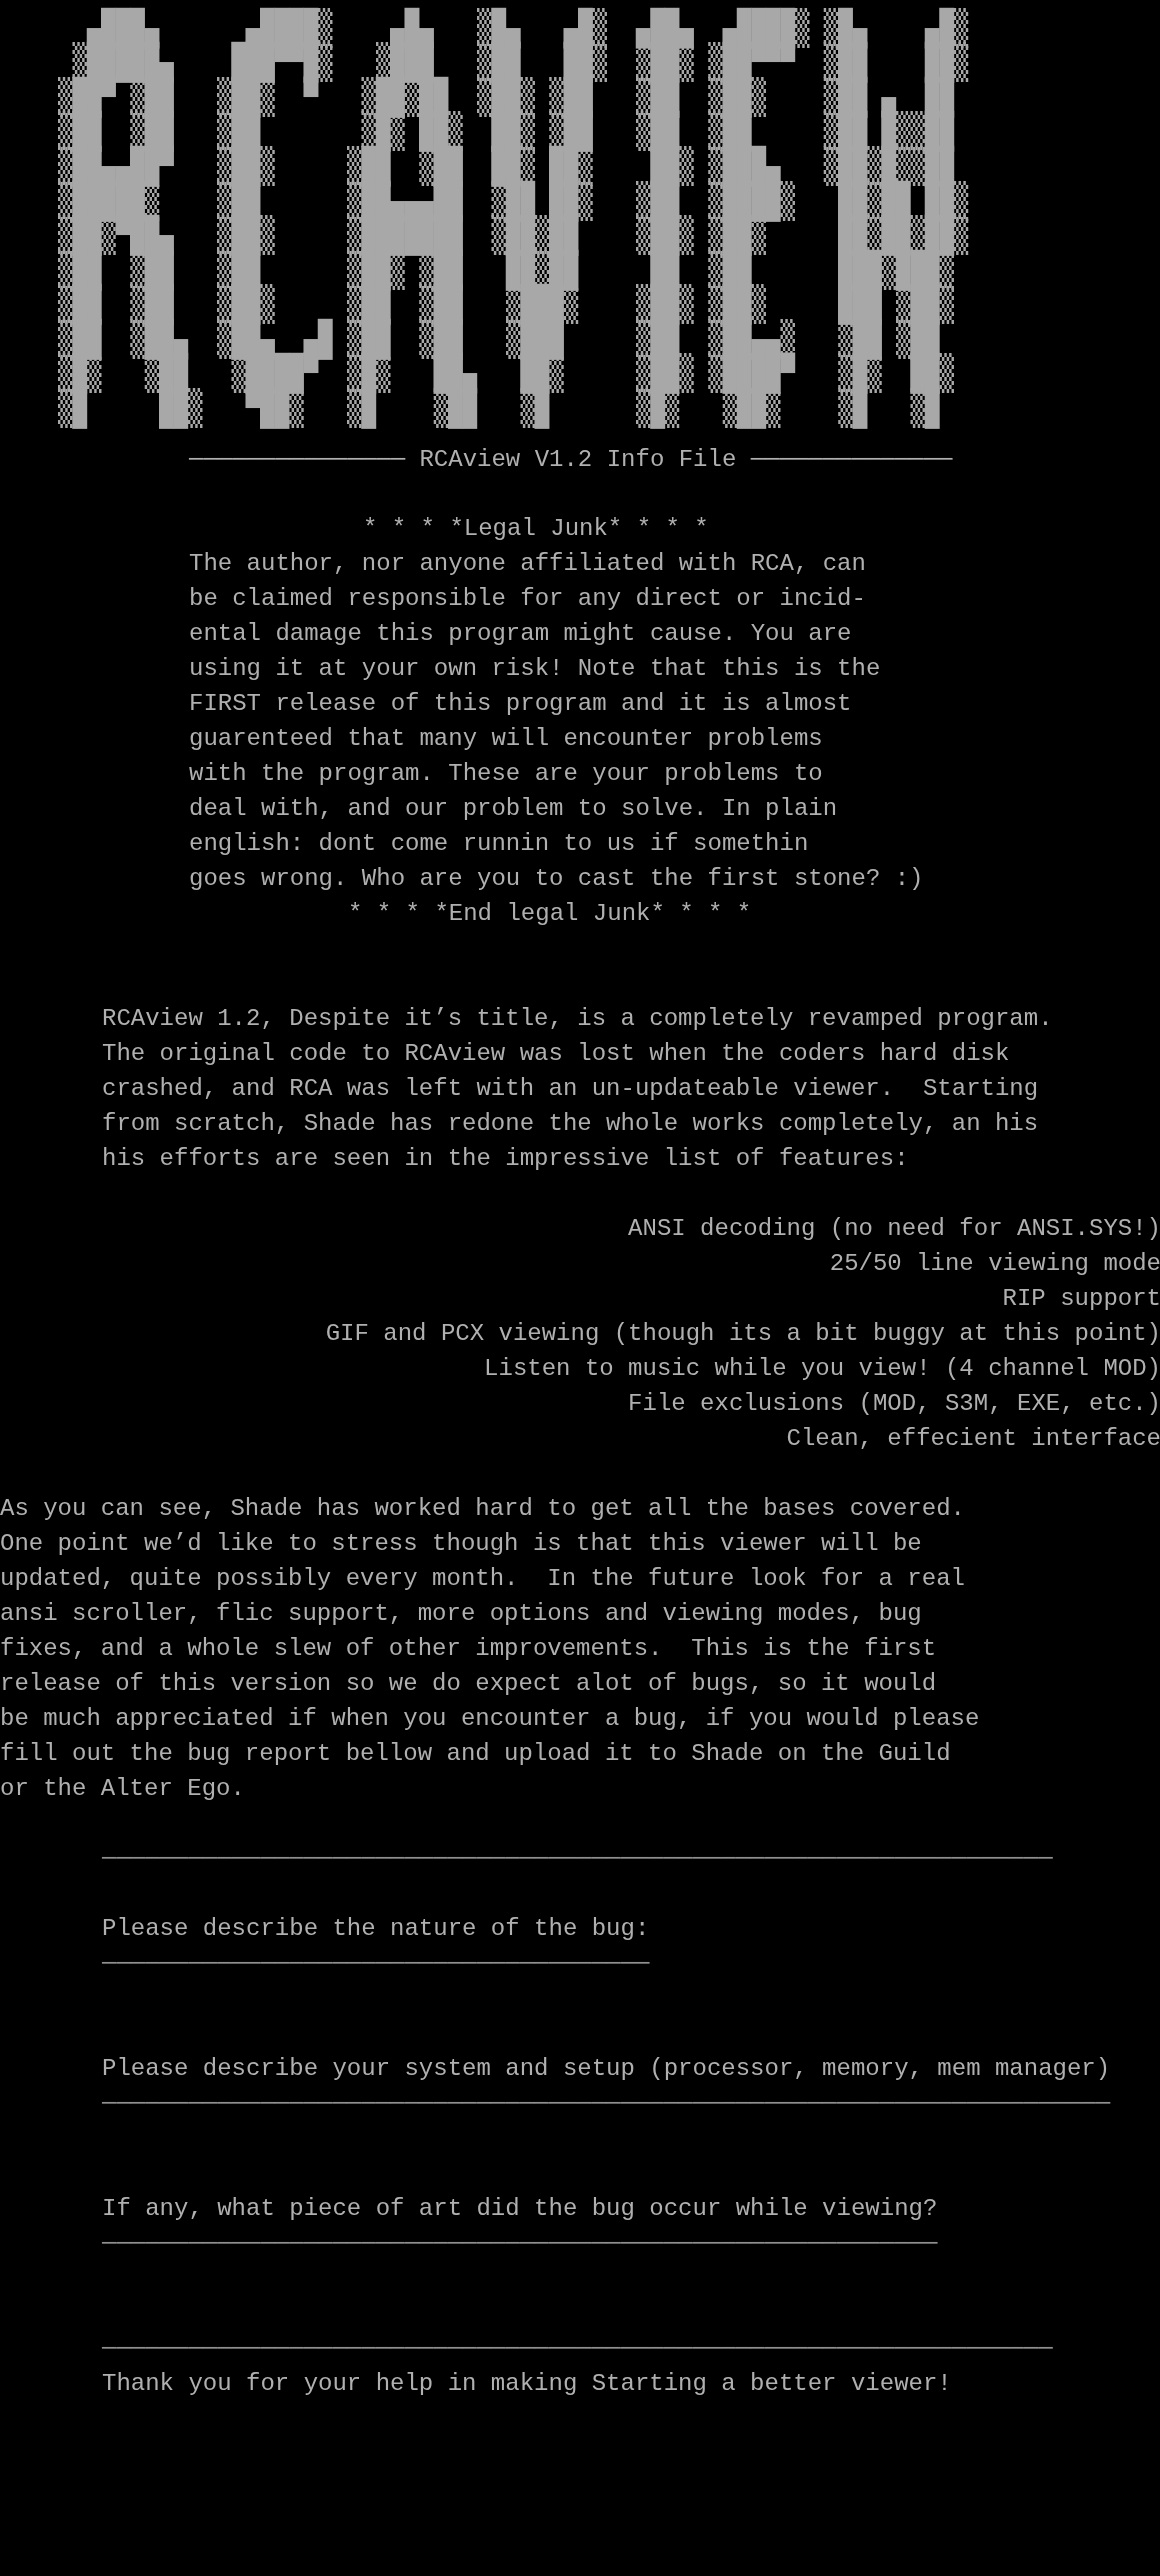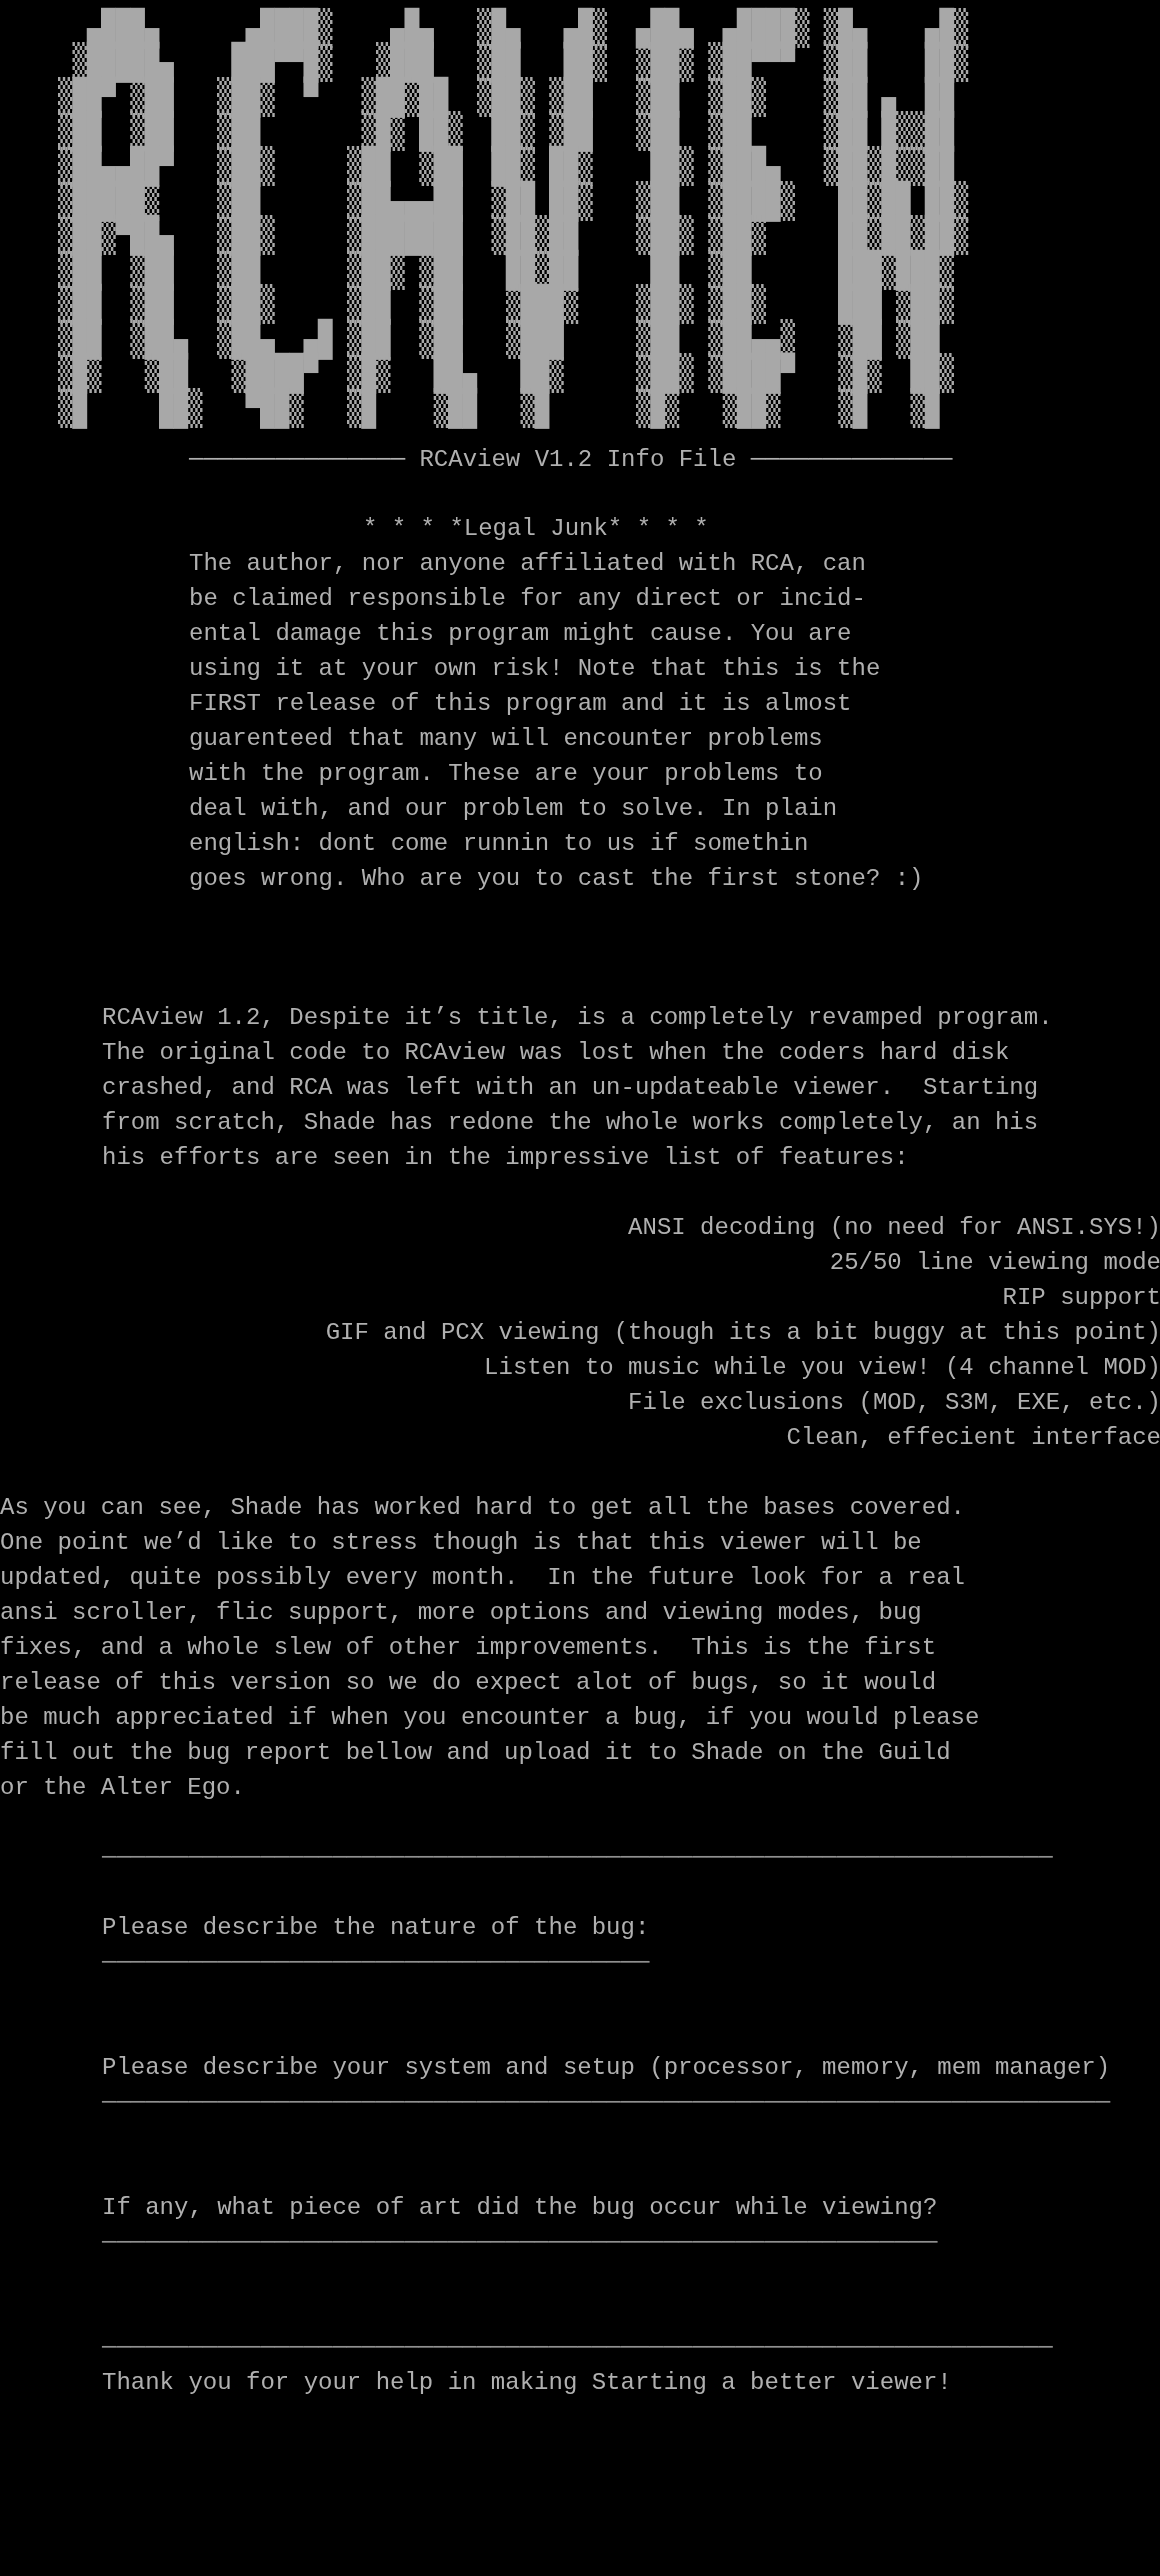--- a/index.html
+++ b/index.html
@@ -44,21 +44,21 @@
     line-height: 24px;
     color: var(--logo);
     padding-left: 58px;
     transform: scaleY(1.44);
     transform-origin: 0 0;
   }
   .header       { padding-left: 189px; }
   .legal-title  { padding-left: 363px; margin-top: 34px; }
   .legal-body   { padding-left: 189px; }
   .legal-end    { padding-left: 348px; }
-  .intro        { padding-left: 102px; margin-top: 104px; }
+  .intro        { padding-left: 102px; margin-top: 70px; }
   .features     { padding-left: 96px; margin-top: 35px; text-align: right; }
   .body2        { margin-top: 35px; }
   .rule-top     { padding-left: 102px; margin-top: 35px; color: var(--rule); }
   .q-label      { padding-left: 102px; }
   .q1           { margin-top: 35px; }
   .q2           { margin-top: 70px; }
   .q3           { margin-top: 70px; }
   .q-underline  { padding-left: 102px; color: var(--rule); }
   .rule-bottom  { padding-left: 102px; margin-top: 70px; color: var(--rule); }
   .thanks       { padding-left: 102px; }
@@ -92,20 +92,21 @@
 be claimed responsible for any direct or incid-
 ental damage this program might cause. You are
 using it at your own risk! Note that this is the
 FIRST release of this program and it is almost
 guarenteed that many will encounter problems
 with the program. These are your problems to
 deal with, and our problem to solve. In plain
 english: dont come runnin to us if somethin
 goes wrong. Who are you to cast the first stone? :)</pre>
 
+  <pre class="text-block legal-end">* * * *End legal Junk* * * *</pre>
 
   <pre class="text-block intro">RCAview 1.2, Despite it’s title, is a completely revamped program.
 The original code to RCAview was lost when the coders hard disk
 crashed, and RCA was left with an un-updateable viewer.  Starting
 from scratch, Shade has redone the whole works completely, an his
 his efforts are seen in the impressive list of features:</pre>
 
   <pre class="text-block features">ANSI decoding (no need for ANSI.SYS!)
 25/50 line viewing mode
 RIP support

